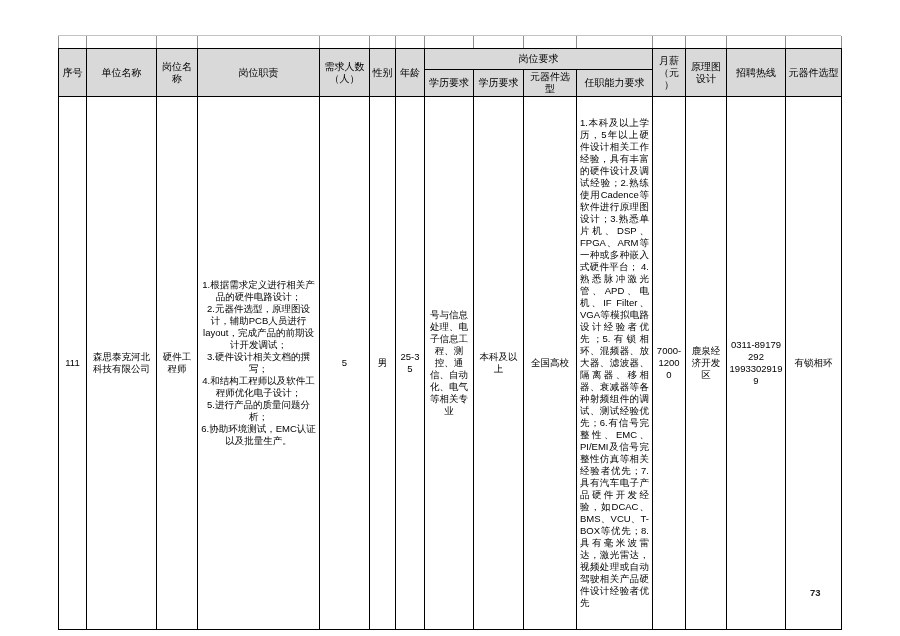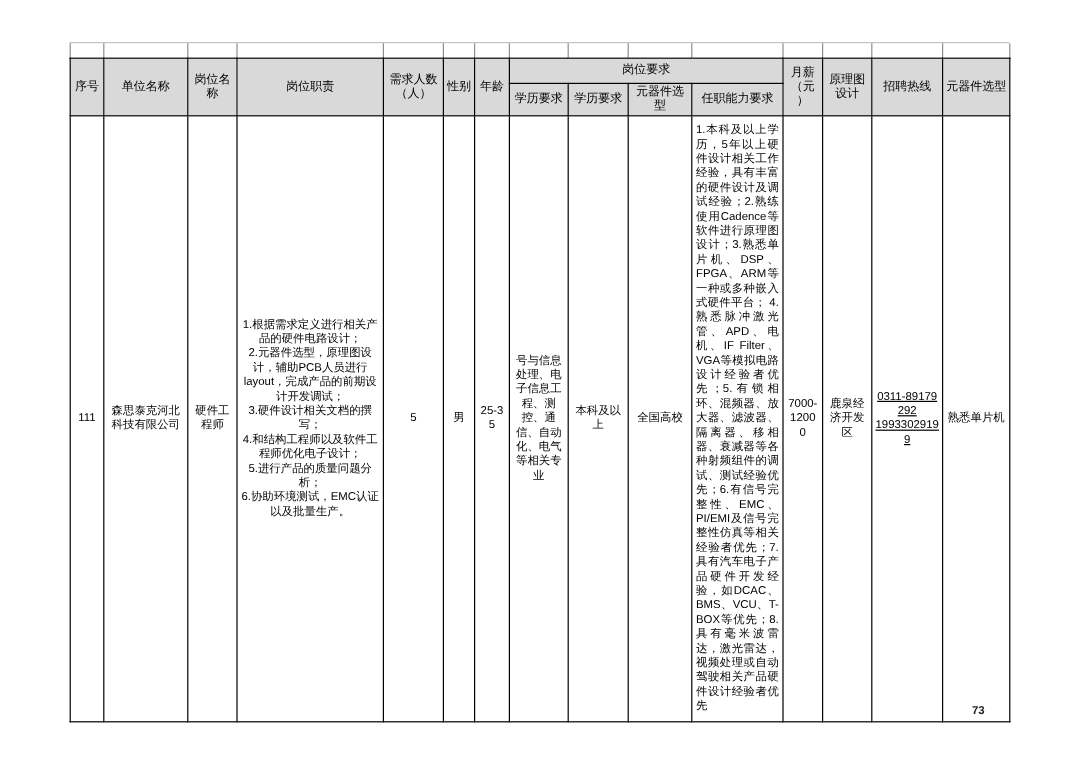--- a/index.html
+++ b/index.html
@@ -27,23 +27,23 @@
   .jobs thead th {
     background:#d9d9d9; font-size:10px; line-height:12px;
   }
   .jobs thead tr.h1 { height:21px; }
   .jobs thead tr.h2 { height:22px; }
   .jobs tbody tr { height:479px; }
   .jobs tbody td { font-size:9.5px; line-height:12px; }
   td.duty { white-space:pre-line; line-height:12.6px; }
   td.ability {
     text-align:justify; text-justify:inter-character;
-    line-height:11px; padding:6px 3px;
+    line-height:11px; padding:20px 3px;
   }
-  td.hotline { white-space:pre-line; word-break:break-all;text-decoration:underline; }
+  td.hotline { white-space:pre-line; word-break:break-all; }
   td.age, td.salary { word-break:break-all; padding:1px 3px; }
   .page-number {
     position:absolute; left:810px; top:587px; font-size:9.5px; color:#222;font-weight:bold;
   }
 </style>
 </head>
 <body>
 
 <div>
 
@@ -122,19 +122,19 @@
         <td>男</td>
         <td class="age">25-35</td>
         <td>号与信息处理、电子信息工程、测控、通信、自动化、电气等相关专业</td>
         <td>本科及以上</td>
         <td>全国高校</td>
         <td class="ability">1.本科及以上学历，5年以上硬件设计相关工作经验，具有丰富的硬件设计及调试经验；2.熟练使用Cadence等软件进行原理图设计；3.熟悉单片机、DSP、FPGA、ARM等一种或多种嵌入式硬件平台； 4.熟悉脉冲激光管、APD、电机、IF Filter、VGA等模拟电路设计经验者优先；5.有锁相环、混频器、放大器、滤波器、隔离器、移相器、衰减器等各种射频组件的调试、测试经验优先；6.有信号完整性、EMC、PI/EMI及信号完整性仿真等相关经验者优先；7.具有汽车电子产品硬件开发经验，如DCAC、BMS、VCU、T-BOX等优先；8.具有毫米波雷达，激光雷达，视频处理或自动驾驶相关产品硬件设计经验者优先</td>
         <td class="salary">7000-12000</td>
         <td>鹿泉经济开发区</td>
         <td class="hotline">0311-89179292
 19933029199</td>
-        <td>熟悉单片机</td>
+        <td>有锁相环</td>
       </tr>
     </tbody>
   </table>
 
   <div class="page-number">73</div>
 </div>
 
 </body></html>

